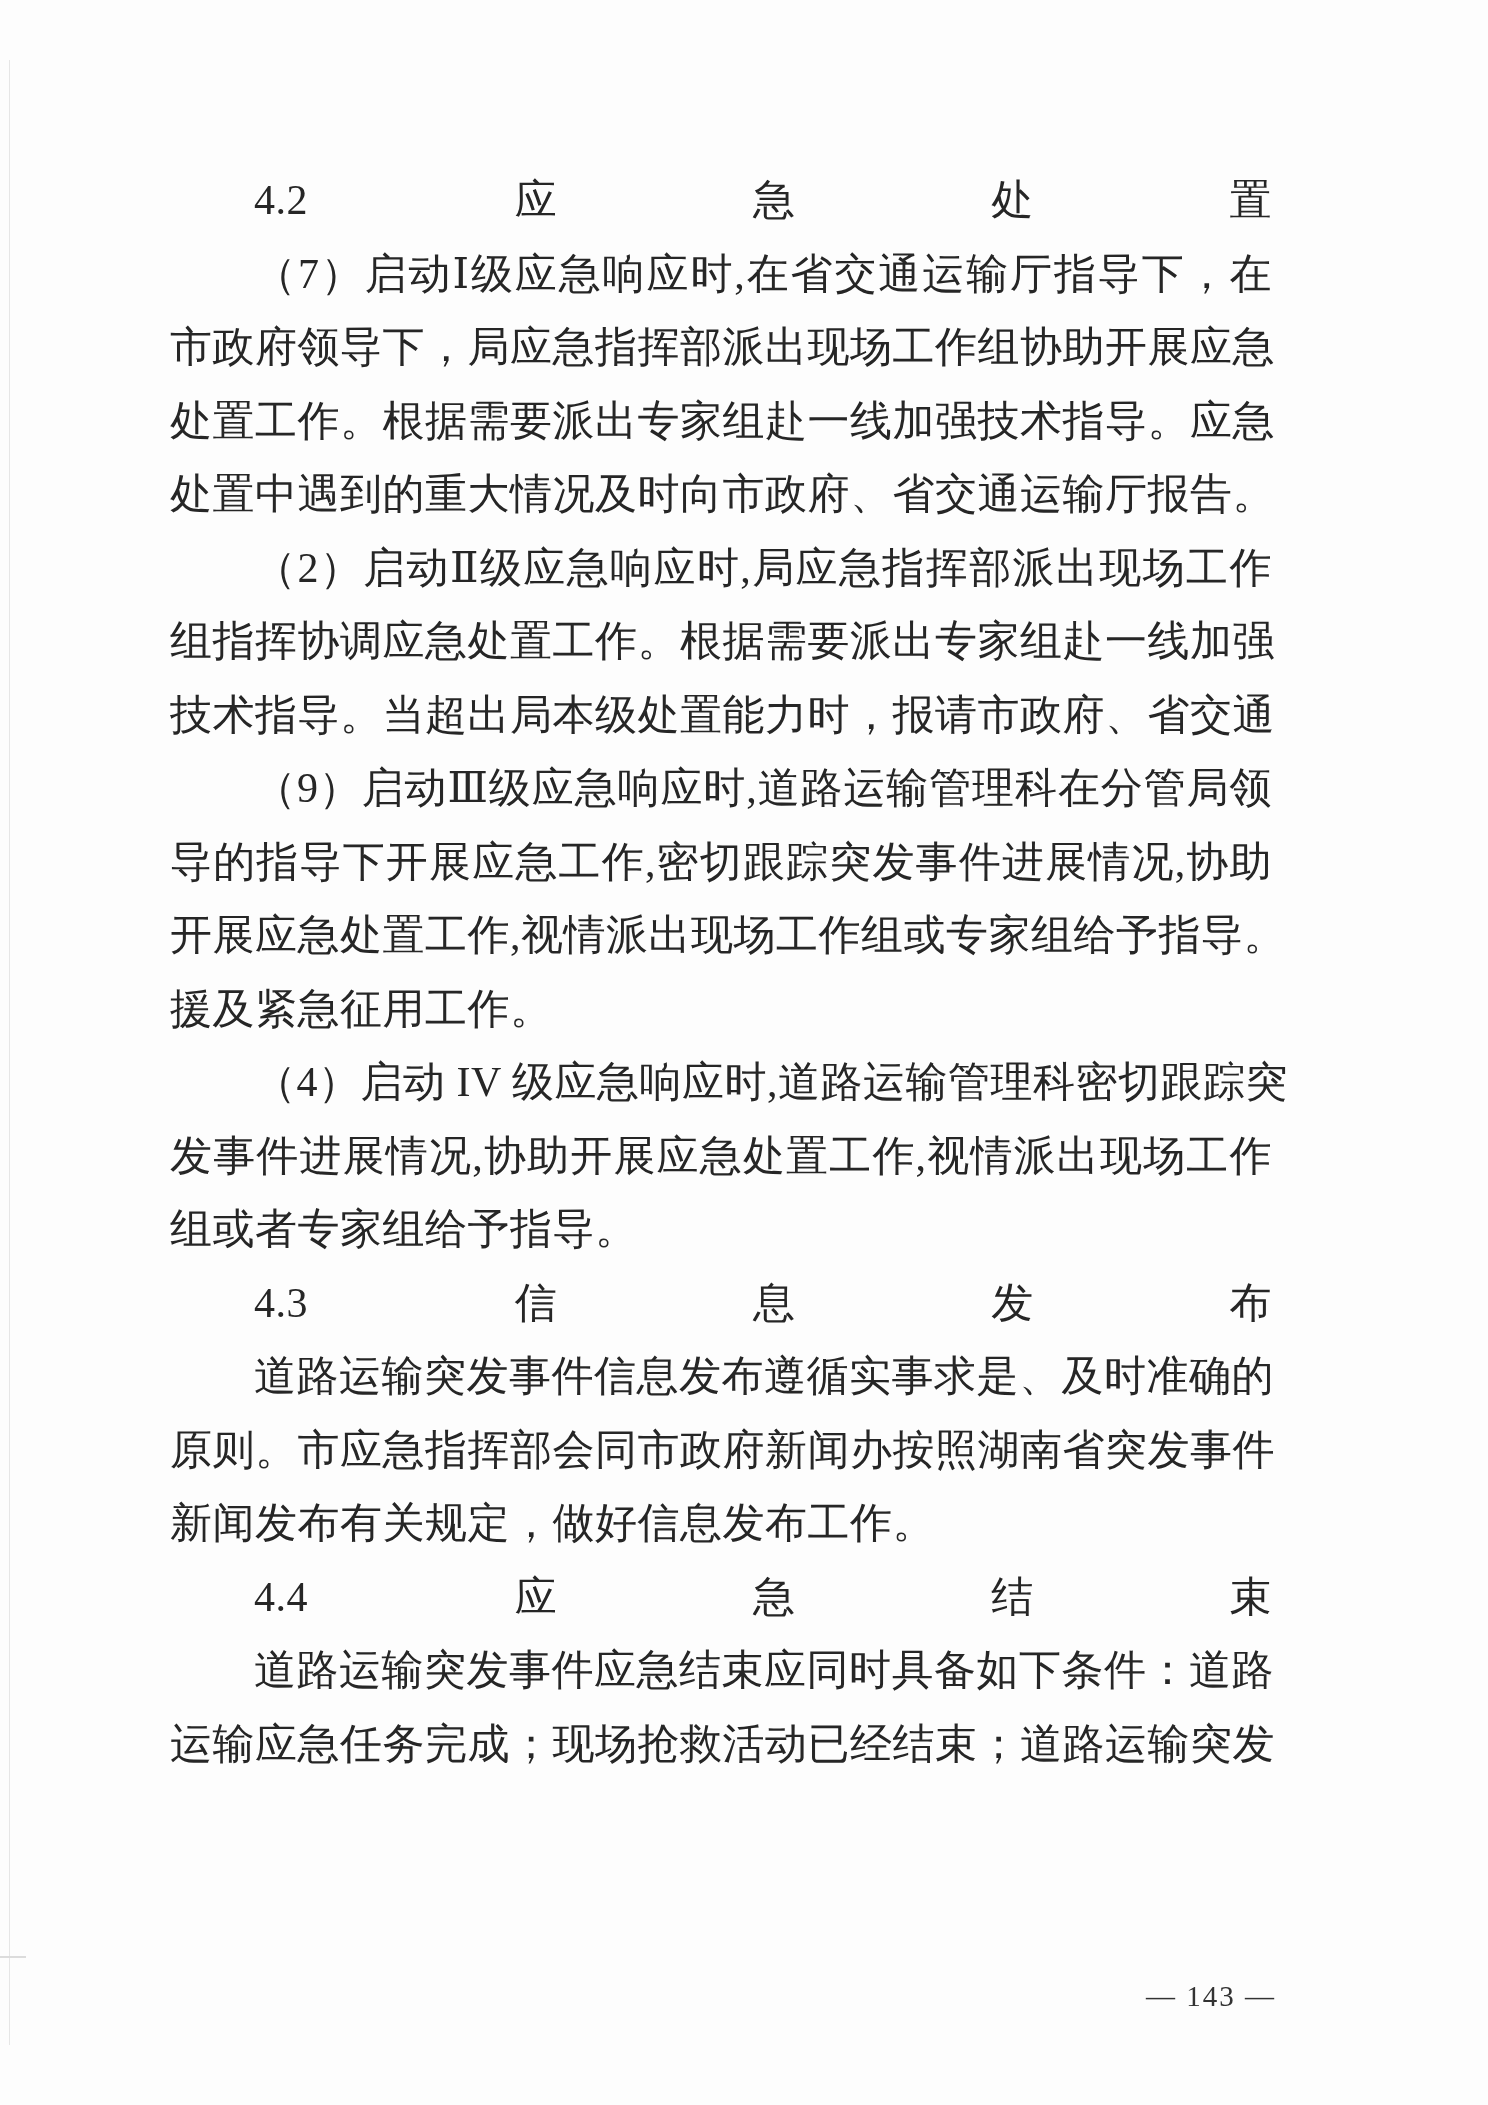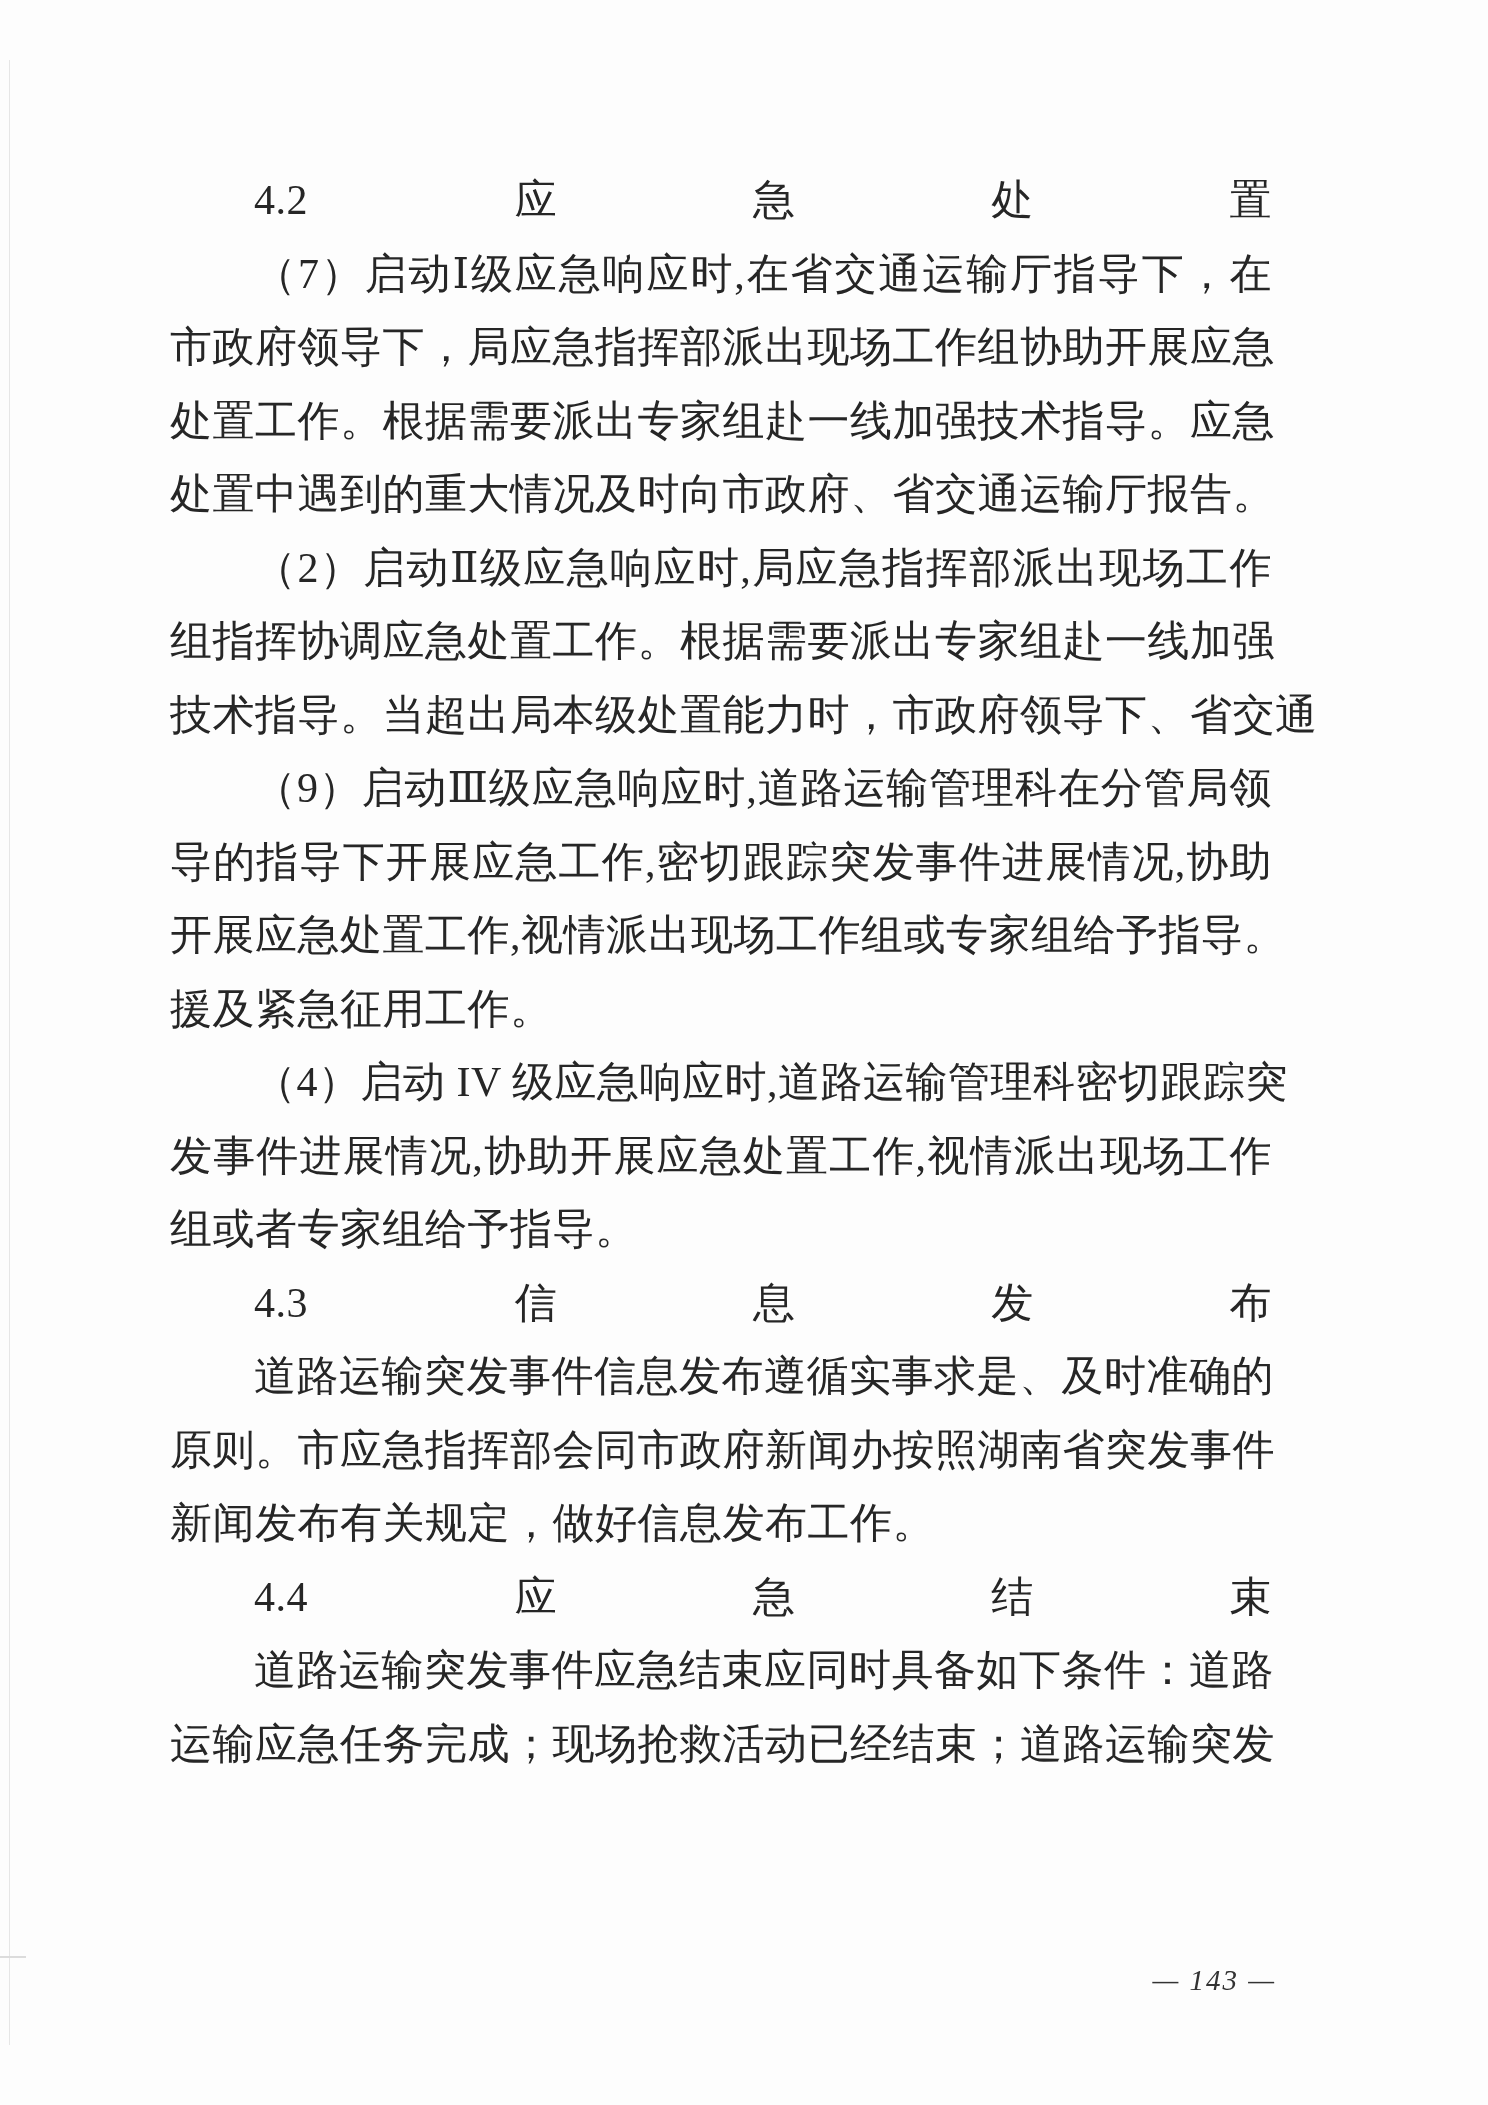--- a/index.html
+++ b/index.html
@@ -55,46 +55,45 @@
     text-align-last: left;
     white-space: normal;
   }
   .heading {
     text-indent: 2em;
     text-align: left;
   }
   .page-number {
     position: absolute;
     right: 212px;
-    bottom: 108px;
+    bottom: 92px;
     font-size: 29px;
     letter-spacing: 2px;
     color: #333333;
-    font-style: italic;
   }
 </style>
 </head>
 <body>
 
 <div class="page">
   <div class="scan-edge"></div>
   <div class="scan-mark"></div>
 
   <div class="doc">
 
     <div class="line heading">4.2 应急处置</div>
 
     <div class="line first">（7）启动Ⅰ级应急响应时,在省交通运输厅指导下，在</div>
     <div class="line">市政府领导下，局应急指挥部派出现场工作组协助开展应急</div>
     <div class="line">处置工作。根据需要派出专家组赴一线加强技术指导。应急</div>
     <div class="line">处置中遇到的重大情况及时向市政府、省交通运输厅报告。</div>
 
     <div class="line first">（2）启动Ⅱ级应急响应时,局应急指挥部派出现场工作</div>
     <div class="line">组指挥协调应急处置工作。根据需要派出专家组赴一线加强</div>
-    <div class="line">技术指导。当超出局本级处置能力时，市政府领导下、省交通</div>
+    <div class="line">技术指导。当超出局本级处置能力时，报请市政府、省交通</div>
 
     <div class="line first">（9）启动Ⅲ级应急响应时,道路运输管理科在分管局领</div>
     <div class="line">导的指导下开展应急工作,密切跟踪突发事件进展情况,协助</div>
     <div class="line">开展应急处置工作,视情派出现场工作组或专家组给予指导。</div>
     <div class="line end">援及紧急征用工作。</div>
 
     <div class="line first">（4）启动 IV 级应急响应时,道路运输管理科密切跟踪突</div>
     <div class="line">发事件进展情况,协助开展应急处置工作,视情派出现场工作</div>
     <div class="line end">组或者专家组给予指导。</div>
 

